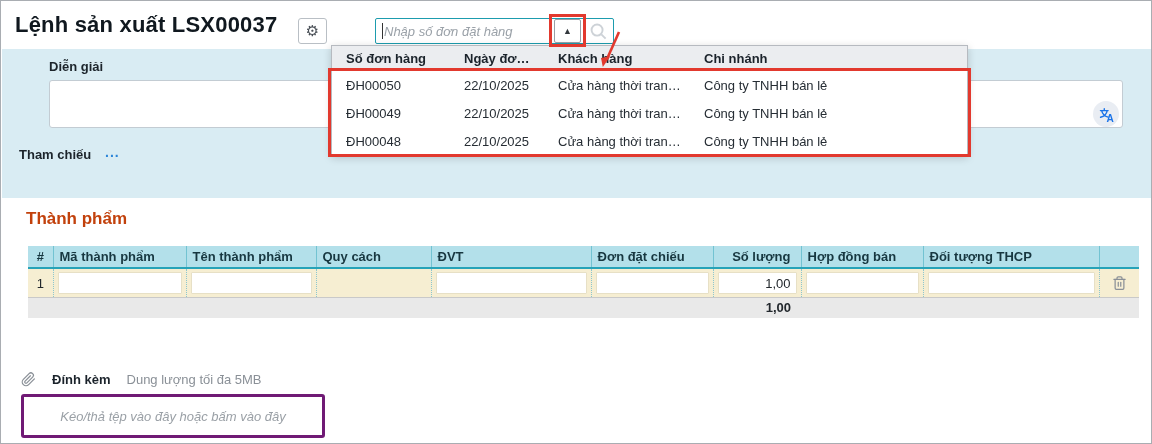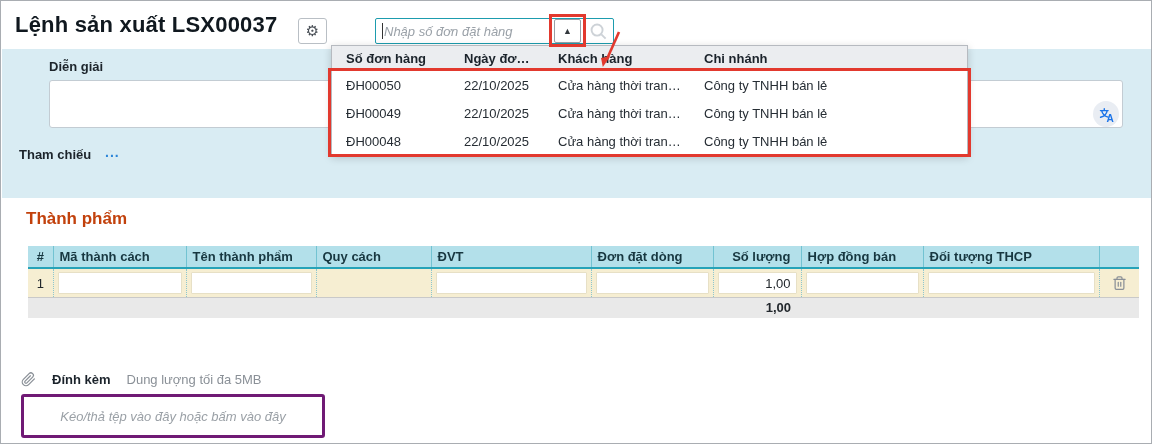--- a/index.html
+++ b/index.html
@@ -157,25 +157,25 @@
       <col style="width:160px">
         <col style="width:122px">
         <col style="width:88px">
         <col style="width:122px">
       <col style="width:176px">
         <col style="width:40px">
     </colgroup>
     <thead>
       <tr>
         <th class="center">#</th>
-        <th>Mã thành cách</th>
+        <th>Mã thành phẩm</th>
         <th>Tên thành phẩm</th>
         <th>Quy cách</th>
         <th>ĐVT</th>
-        <th>Đơn đặt dòng</th>
+        <th>Đơn đặt chiếu</th>
         <th class="num">Số lượng</th>
         <th>Hợp đồng bán</th>
         <th>Đối tượng THCP</th>
         <th></th>
       </tr>
     </thead>
     <tbody>
       <tr>
         <td class="center">1</td>
         <td><input class="cell-input" style=""></td>

